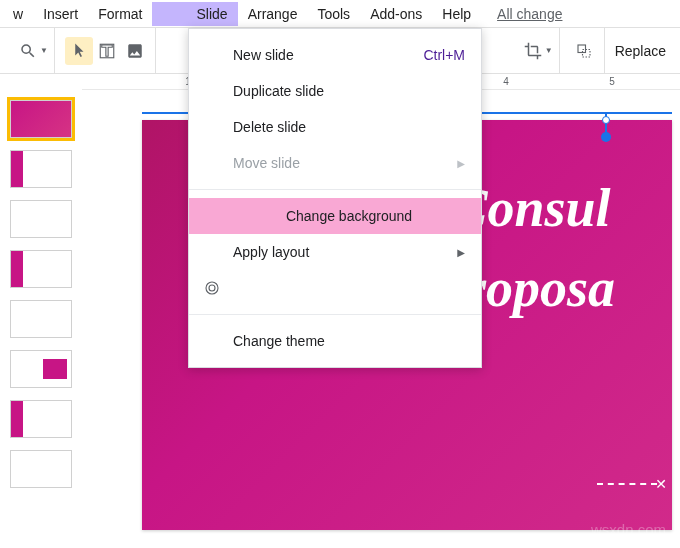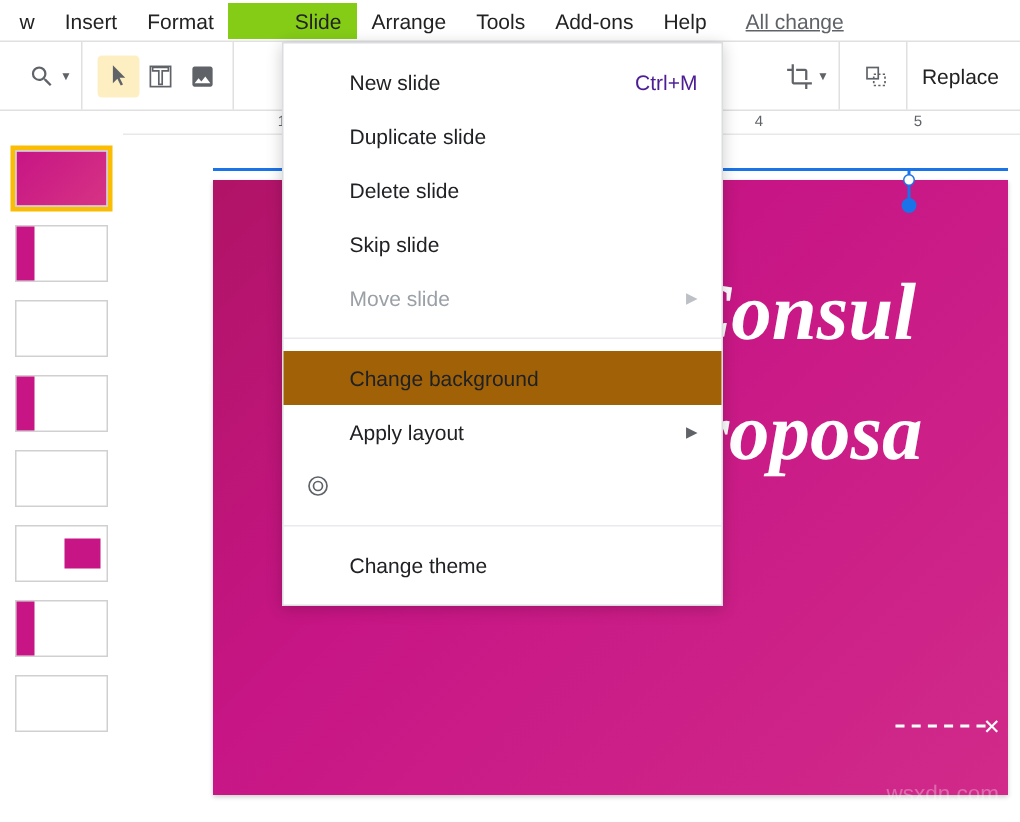--- a/index.html
+++ b/index.html
@@ -17,21 +17,21 @@
       font-size: 14px;
       color: #222;
       border-bottom: 1px solid #e0e0e0;
       padding-left: 3px;
     }
     .menubar-item {
       padding: 4px 10px;
       cursor: pointer;
     }
     .menubar-item.active {
-      background: #84cc16;
+      background: #c4b5fd;
       padding-left: 44px;
     }
     .changes-link {
       margin-left: 16px;
       color: #5f6368;
       text-decoration: underline;
       font-size: 14px;
     }
     .toolbar {
       display: flex;
@@ -207,21 +207,22 @@
     }
     .menu-item {
       display: flex;
       align-items: center;
       height: 36px;
       padding: 0 16px 0 44px;
       cursor: pointer;
       position: relative;
     }
     .menu-item.hover {
-      background: #a16207;
+      background: #f9a8d4;
+      justify-content: center;
     }
     .menu-item.disabled { color: #9aa0a6; }
     .menu-item .shortcut {
       margin-left: auto;
       color: #4c1d95;
     }
     .menu-item .submenu-arrow {
       margin-left: auto;
       font-size: 10px;
       color: #5f6368;
@@ -346,23 +347,20 @@
   <div class="menu-item">
     <span>New slide</span>
     <span class="shortcut">Ctrl+M</span>
   </div>
   <div class="menu-item">
     <span>Duplicate slide</span>
   </div>
   <div class="menu-item">
     <span>Delete slide</span>
   </div>
-  <div class="menu-item">
-    <span>Skip slide</span>
-  </div>
   <div class="menu-item disabled">
     <span>Move slide</span>
     <span class="submenu-arrow">▶</span>
   </div>
   <div class="menu-sep"></div>
   <div class="menu-item hover">
     <span>Change background</span>
   </div>
   <div class="menu-item">
     <span>Apply layout</span>

